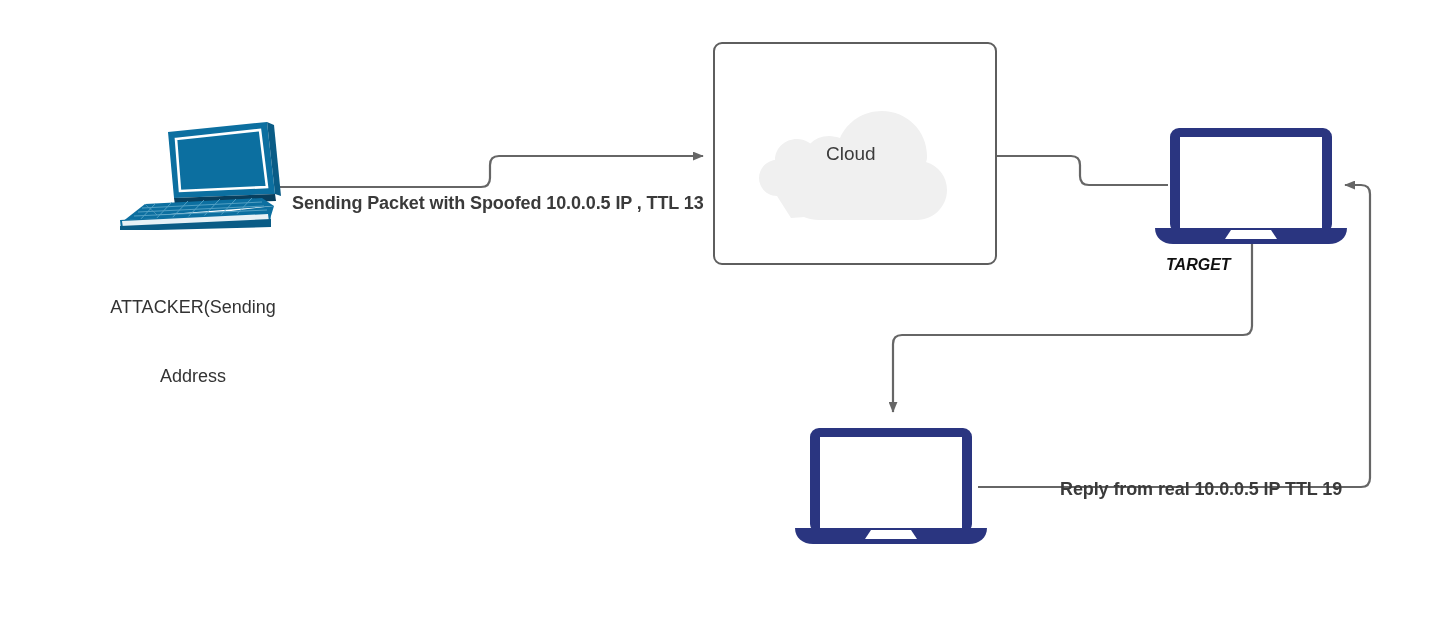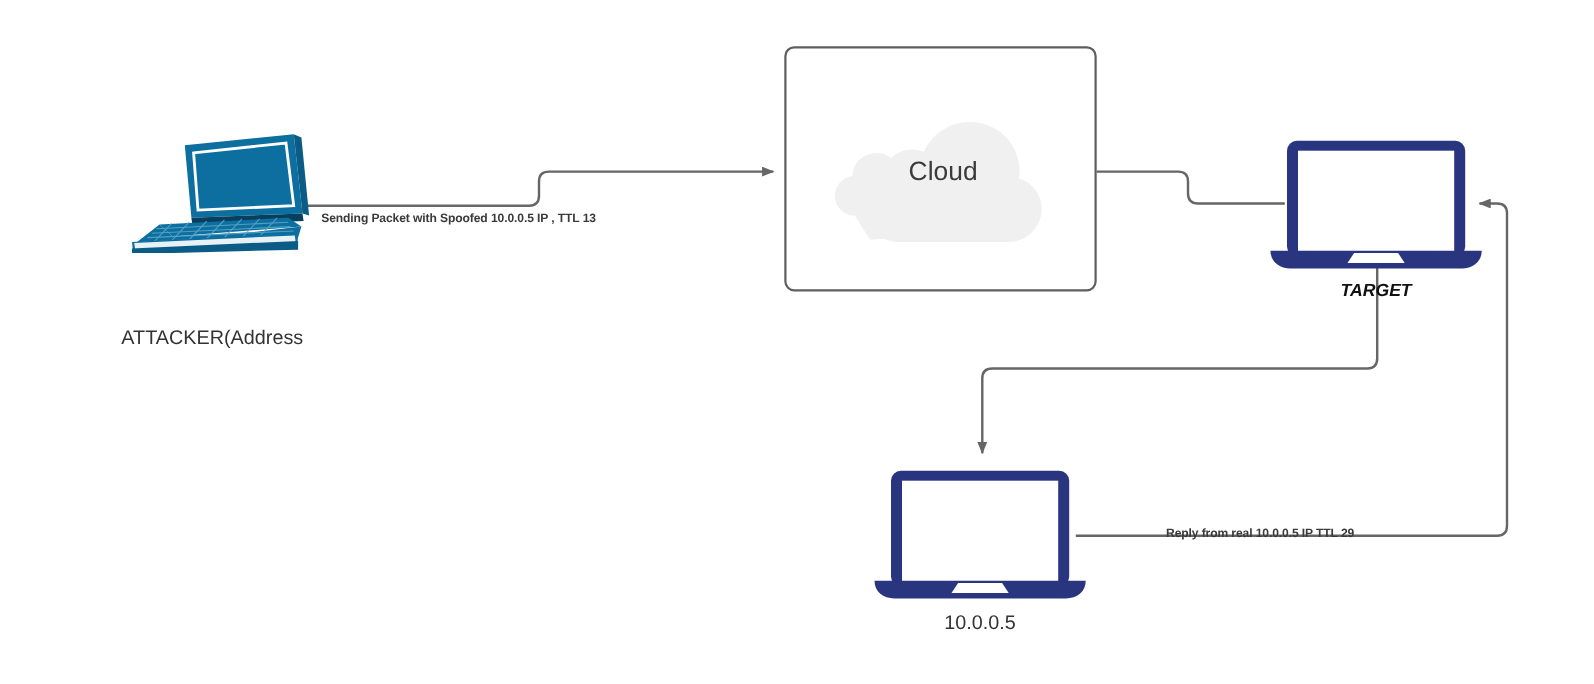--- a/index.html
+++ b/index.html
@@ -30,40 +30,39 @@
   }
 
   
   .lbl {
     position: absolute;
     color: #333333;
     white-space: pre;
     line-height: 1.28;
   }
   .lbl-edge {
-    font-size: 11px;
+    font-size: 18px;
     font-weight: bold;
     letter-spacing: -0.1px;
     color: #3a3a3a;
   }
   .lbl-node {
     font-size: 18px;
     font-weight: normal;
     color: #333333;
     text-align: center;
   }
   .lbl-target {
     font-size: 16px;
     font-weight: bold;
     font-style: italic;
     color: #111111;
-    text-align: center;
   }
   .lbl-cloud {
-    font-size: 24px;
+    font-size: 19px;
     font-weight: normal;
     color: #3b3b3b;
   }
 
   
   #cloud-box {
     position: absolute;
     left: 713px;
     top: 42px;
     width: 284px;
@@ -139,21 +138,22 @@
       <line x1="124" y1="81" x2="106" y2="100"></line>
       <line x1="140" y1="80" x2="122" y2="99"></line>
     </g>
 
     <path d="M8,102 L158,94 L159,106 L9,112 Z" fill="#0c6fa0"></path>
     <path d="M10,103 L156,96 L157,104 L11,110 Z" fill="#ffffff" opacity="0.9"></path>
     <path d="M8,108 L159,101 L159,109 L8,113 Z" fill="#0a5c86"></path>
   </svg>
 
   <div class="lbl lbl-node" style="left:78px; top:250px; width:230px;">
-    <div>ATTACKER(Address</div>
+    <div>ATTACKER(Sending</div>
+    <div>Address</div>
   </div>
 
   <div id="cloud-box"></div>
 
   <svg id="cloud-glyph" viewBox="0 0 196 124" width="196" height="124">
     <path d="M62,124 C42,124 28,110 28,93 C28,81 35,71 46,67
              C45,52 57,40 72,40 C76,40 80,41 83,42
              C90,26 106,15 125,15 C150,15 170,35 170,60
              C170,62 170,64 169,66
              C182,70 190,81 190,94 C190,110 177,124 160,124 Z" fill="#f0f0f0"></path>
@@ -175,20 +175,19 @@
 
   <div class="lbl lbl-target" style="left:1166px; top:255px; width:170px;">TARGET</div>
 
   <svg class="laptop-modern" style="left:793px; top:426px;" width="196" height="120" viewBox="0 0 196 120">
     <rect x="17" y="2" width="162" height="105" rx="9" ry="9" fill="#2a3580"></rect>
     <rect x="27" y="11" width="142" height="96" fill="#ffffff"></rect>
     <path d="M2,102 L194,102 C194,112 186,118 176,118 L20,118 C10,118 2,112 2,102 Z" fill="#2a3580"></path>
     <path d="M78,104 L118,104 L124,113 L72,113 Z" fill="#ffffff"></path>
   </svg>
 
-  <div class="lbl lbl-node" style="left:806px; top:555px; width:170px;">10.0.0.5</div>
 
   <div class="lbl lbl-edge" style="left:292px; top:192px;">Sending Packet with Spoofed 10.0.0.5 IP , TTL 13</div>
 
 
-  <div class="lbl lbl-edge" style="left:1060px; top:478px;">Reply from real 10.0.0.5 IP TTL 29</div>
+  <div class="lbl lbl-edge" style="left:1060px; top:478px;">Reply from real 10.0.0.5 IP TTL 19</div>
 
 </div>
 
 </body></html>

